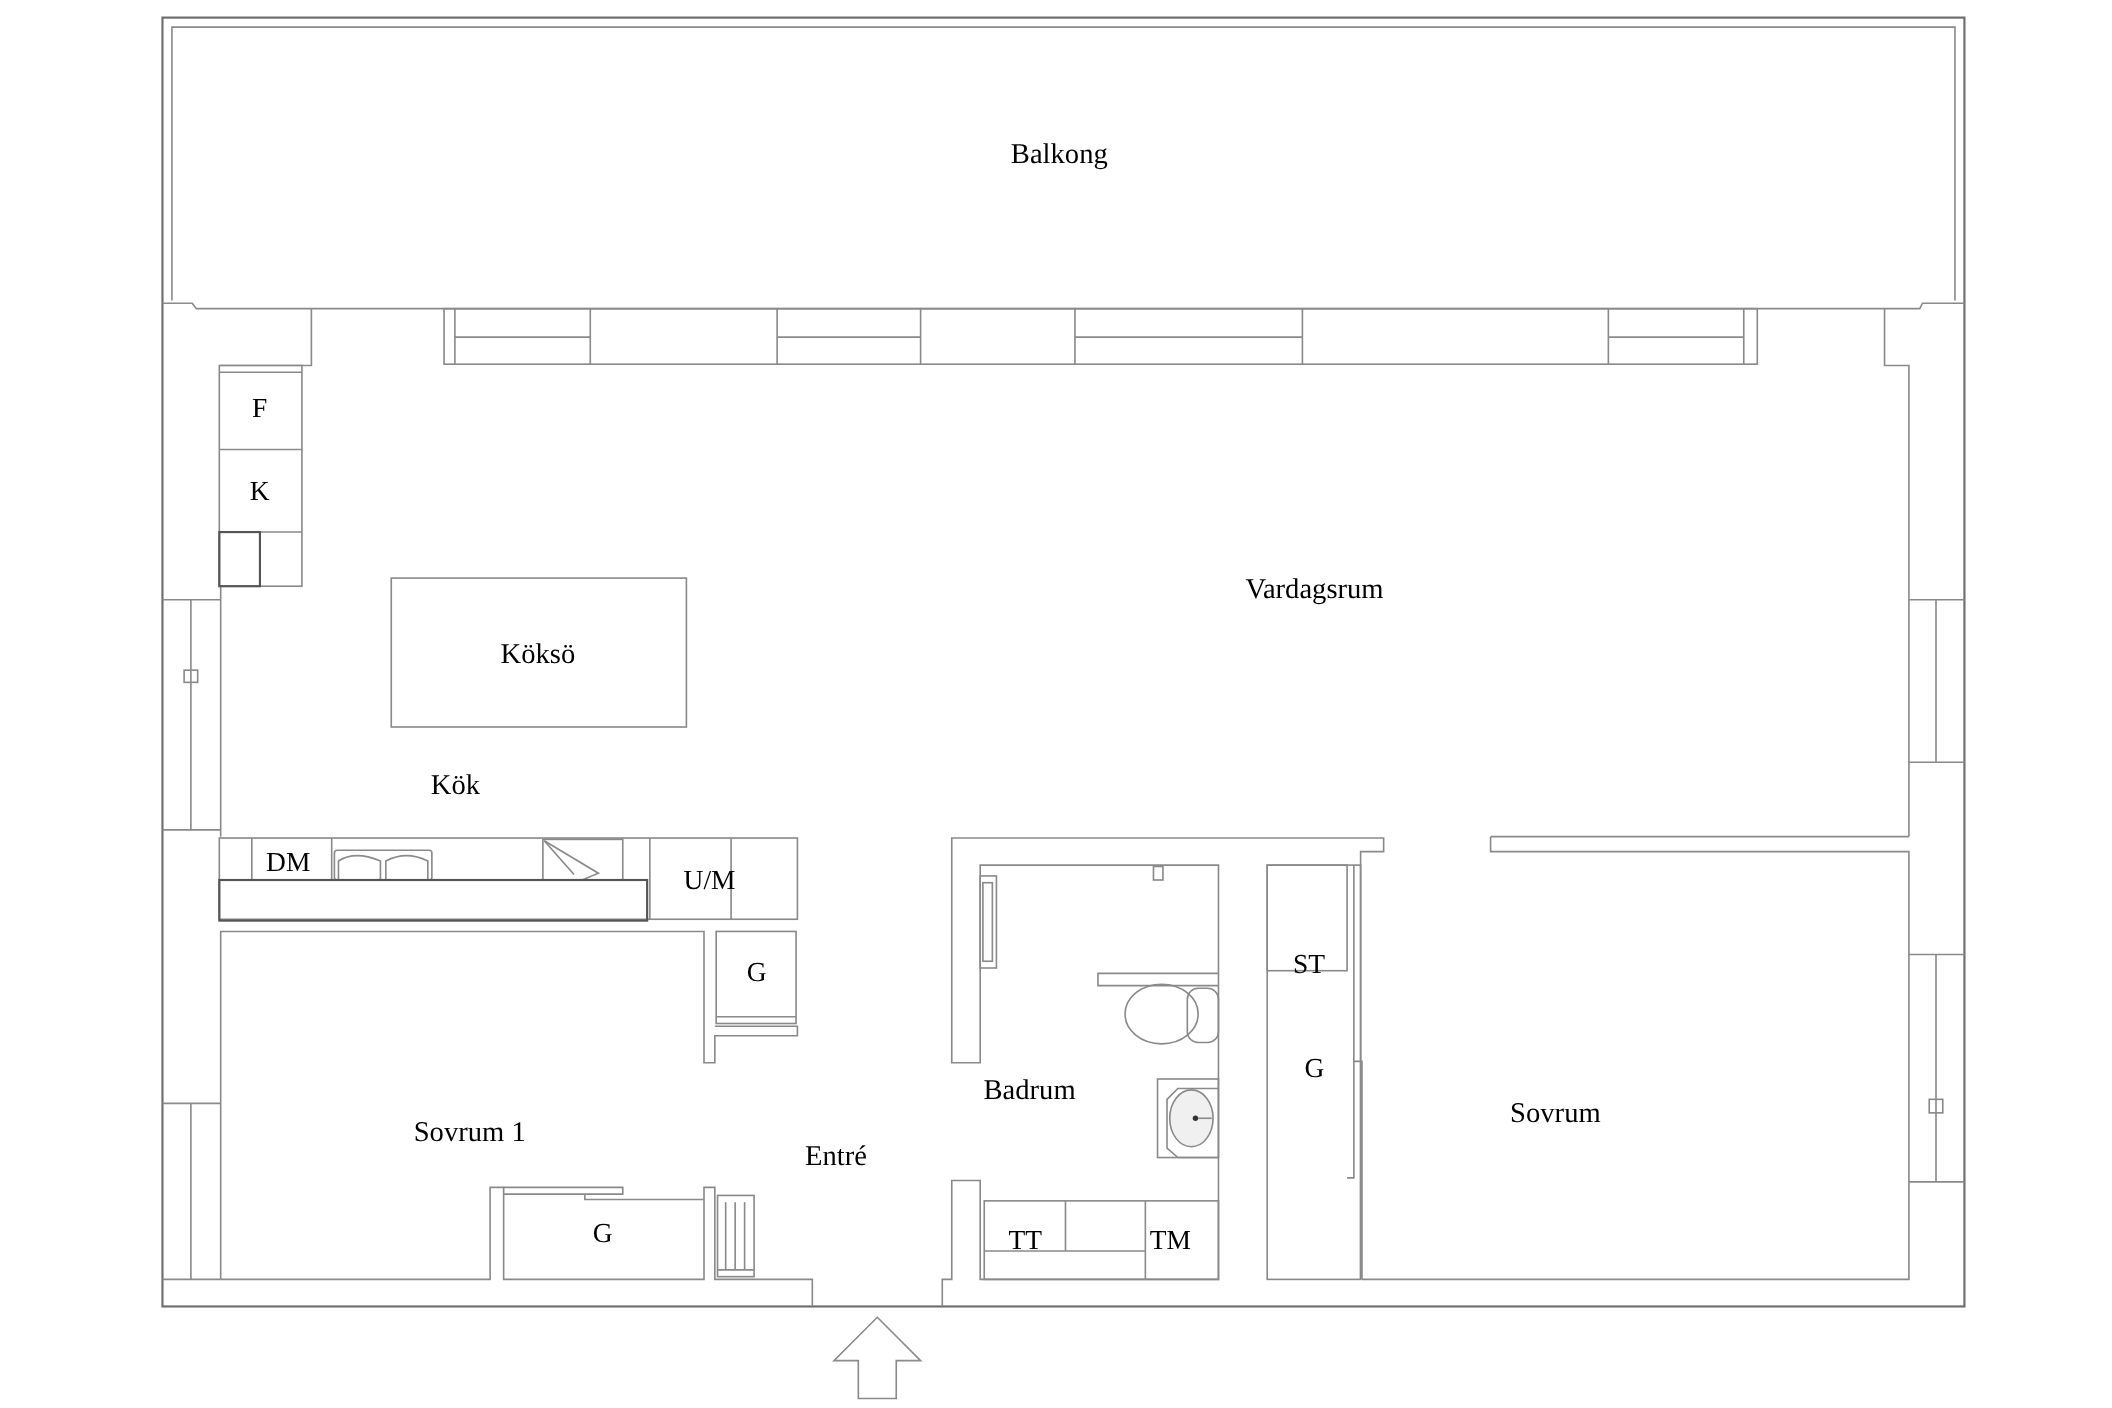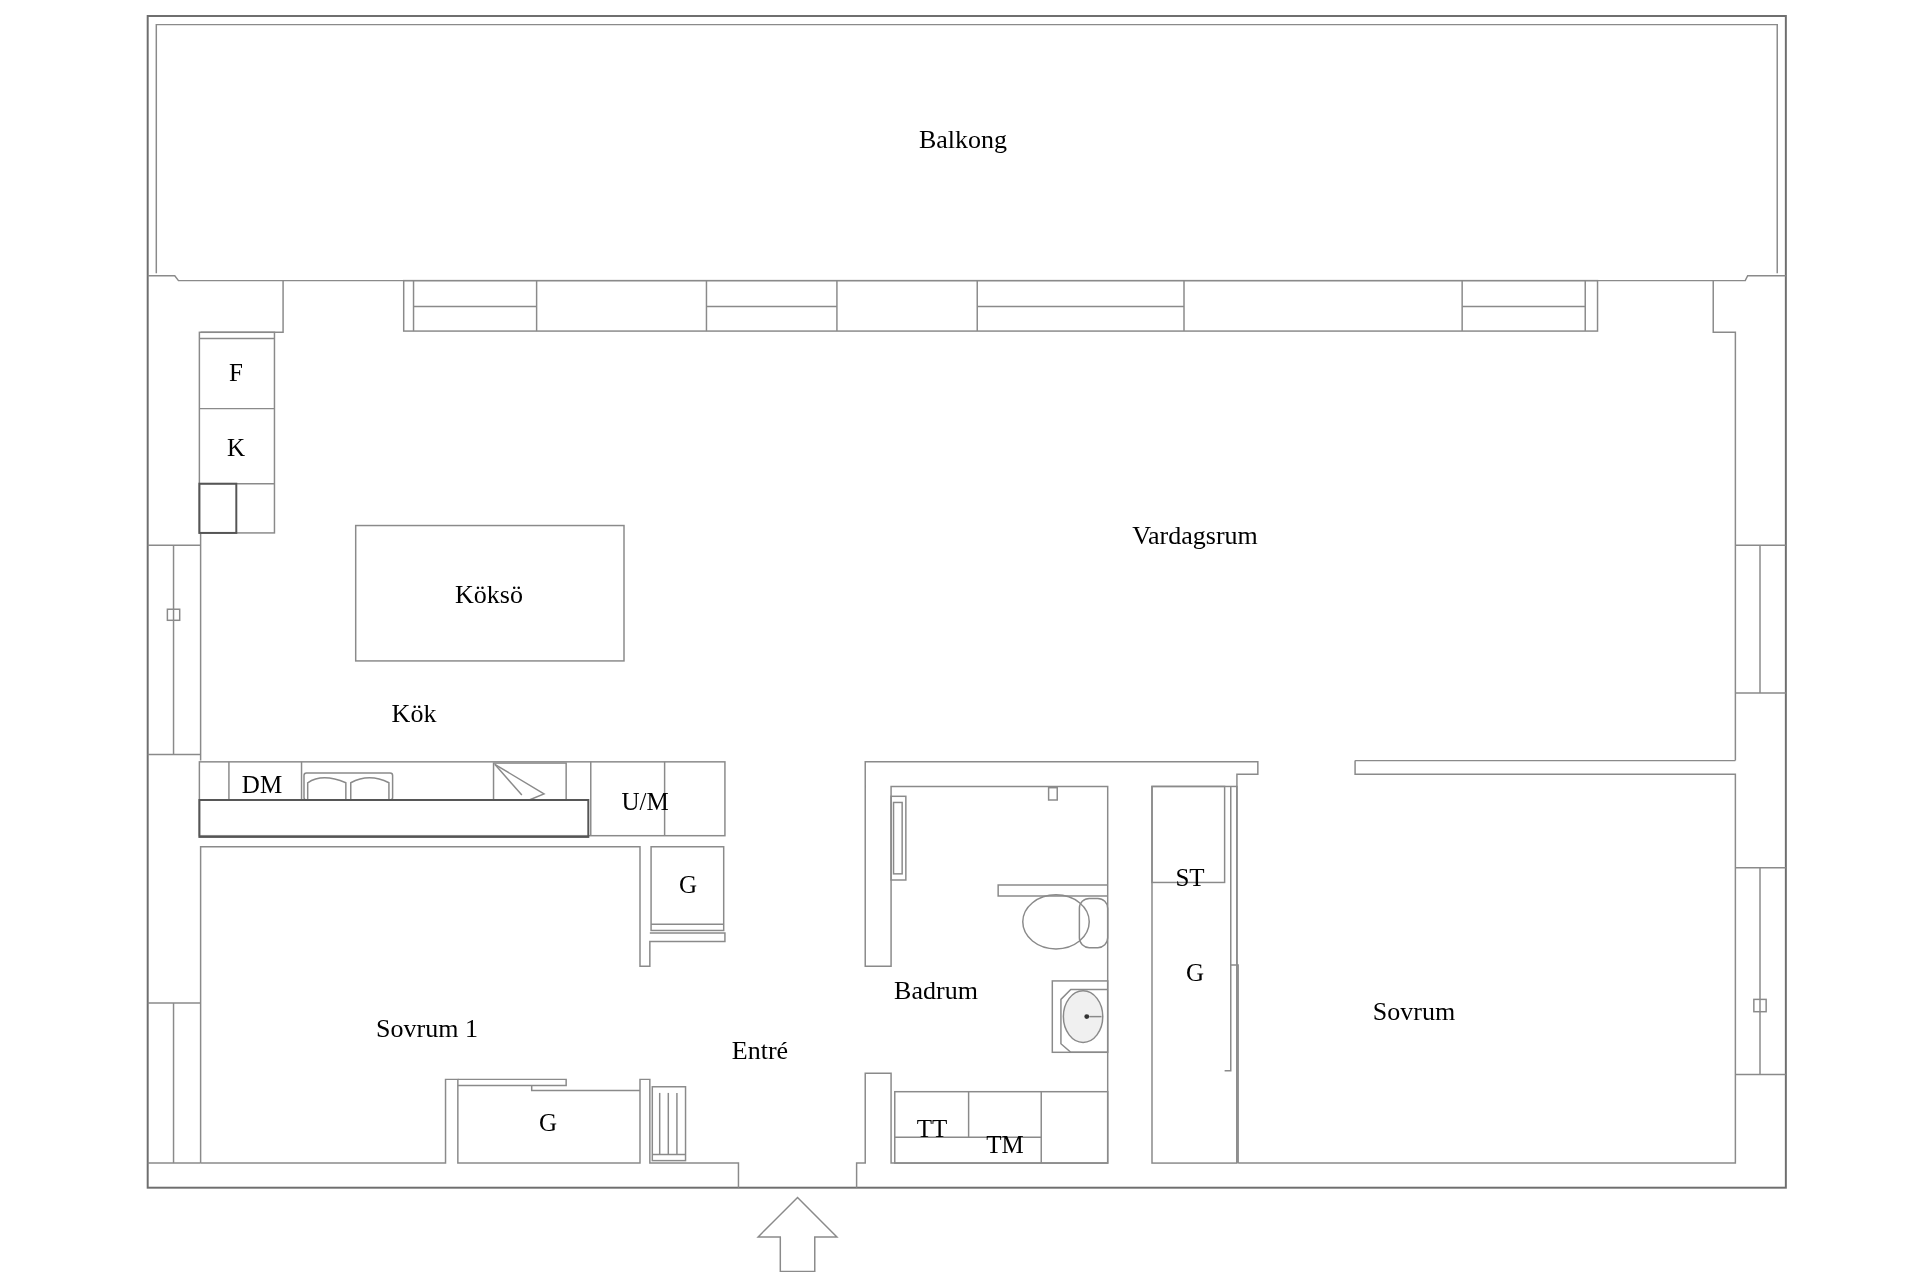--- a/index.html
+++ b/index.html
@@ -151,13 +151,13 @@
 
 <div class="lbl small" style="left:236px;top:372px;">F</div>
 <div class="lbl small" style="left:236px;top:447px;">K</div>
 <div class="lbl small" style="left:262px;top:784px;">DM</div>
 <div class="lbl small" style="left:645px;top:801px;">U/M</div>
 <div class="lbl small" style="left:688px;top:884px;">G</div>
 <div class="lbl small" style="left:548px;top:1122px;">G</div>
 <div class="lbl small" style="left:1190px;top:877px;">ST</div>
 <div class="lbl small" style="left:1195px;top:972px;">G</div>
 <div class="lbl small" style="left:932px;top:1128px;font-family:Liberation Serif, serif;">TT</div>
-<div class="lbl small" style="left:1005px;top:1128px;margin-top:16px;">TM</div>
+<div class="lbl small" style="left:1064px;top:1128px;">TM</div>
 
 </body></html>

